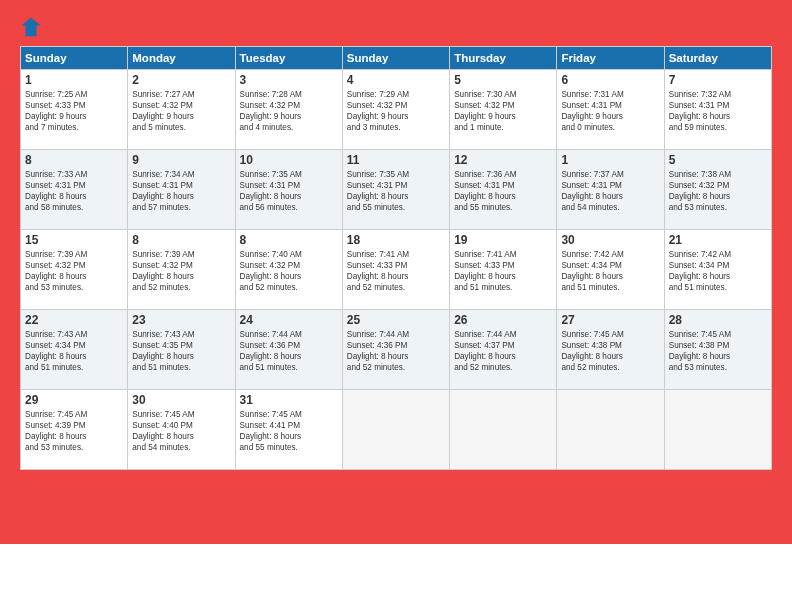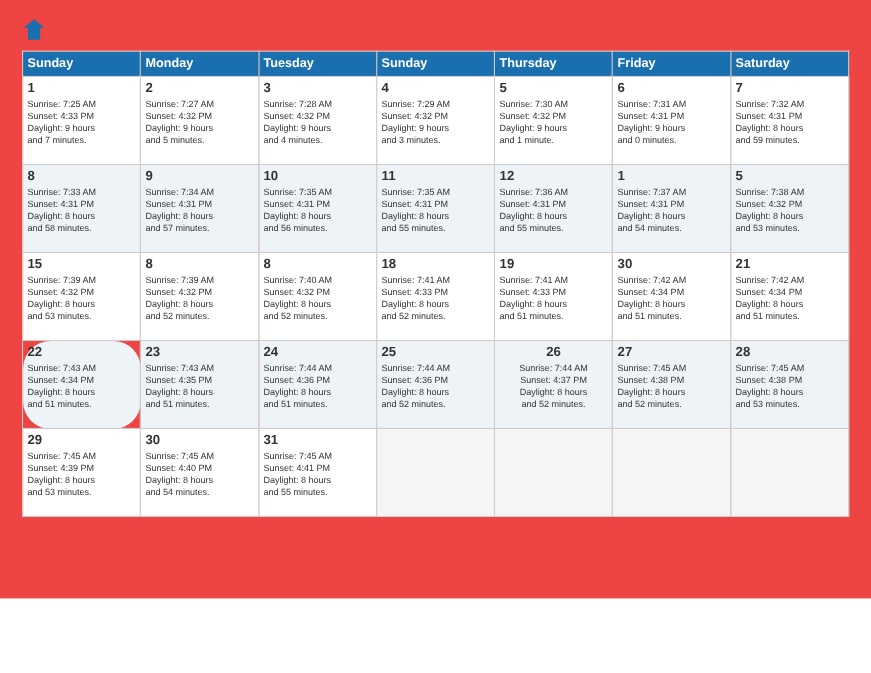--- a/index.html
+++ b/index.html
@@ -214,37 +214,37 @@
           <td>
             <span class="day-num">30</span>
             <div class="cell-text">Sunrise: 7:42 AM<br>Sunset: 4:34 PM<br>Daylight: 8 hours<br>and 51 minutes.</div>
           </td>
           <td>
             <span class="day-num">21</span>
             <div class="cell-text">Sunrise: 7:42 AM<br>Sunset: 4:34 PM<br>Daylight: 8 hours<br>and 51 minutes.</div>
           </td>
         </tr>
         <tr>
-          <td style="background: rgb(238, 243, 248); border-radius: 25px;">
+          <td style="background: rgb(238, 243, 248);">
             <span class="day-num">22</span>
             <div class="cell-text">Sunrise: 7:43 AM<br>Sunset: 4:34 PM<br>Daylight: 8 hours<br>and 51 minutes.</div>
           </td>
           <td style="background: rgb(238, 243, 248); margin-top: 36px;">
             <span class="day-num">23</span>
             <div class="cell-text">Sunrise: 7:43 AM<br>Sunset: 4:35 PM<br>Daylight: 8 hours<br>and 51 minutes.</div>
           </td>
           <td style="background: rgb(238, 243, 248);">
             <span class="day-num">24</span>
             <div class="cell-text">Sunrise: 7:44 AM<br>Sunset: 4:36 PM<br>Daylight: 8 hours<br>and 51 minutes.</div>
           </td>
           <td style="background: rgb(238, 243, 248);">
             <span class="day-num">25</span>
             <div class="cell-text">Sunrise: 7:44 AM<br>Sunset: 4:36 PM<br>Daylight: 8 hours<br>and 52 minutes.</div>
           </td>
-          <td style="background: rgb(238, 243, 248); text-align: center;">
+          <td style="background: rgb(238, 243, 248);">
             <span class="day-num">26</span>
             <div class="cell-text">Sunrise: 7:44 AM<br>Sunset: 4:37 PM<br>Daylight: 8 hours<br>and 52 minutes.</div>
           </td>
           <td style="background: rgb(238, 243, 248); margin-left: 20px;">
             <span class="day-num">27</span>
             <div class="cell-text">Sunrise: 7:45 AM<br>Sunset: 4:38 PM<br>Daylight: 8 hours<br>and 52 minutes.</div>
           </td>
           <td style="background: rgb(238, 243, 248);">
             <span class="day-num">28</span>
             <div class="cell-text">Sunrise: 7:45 AM<br>Sunset: 4:38 PM<br>Daylight: 8 hours<br>and 53 minutes.</div>

